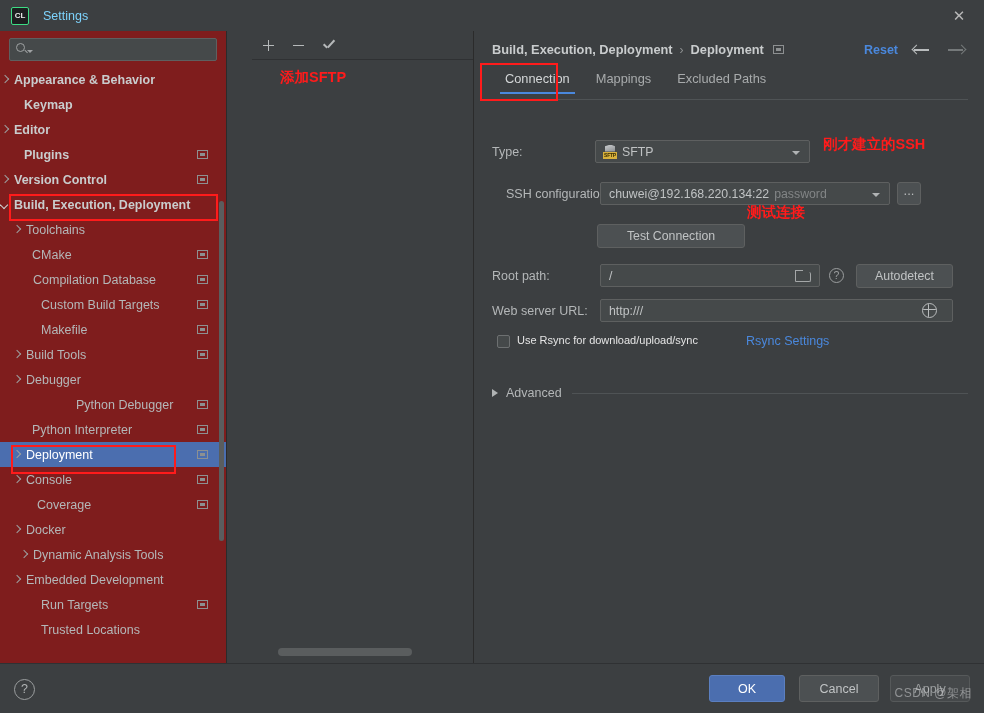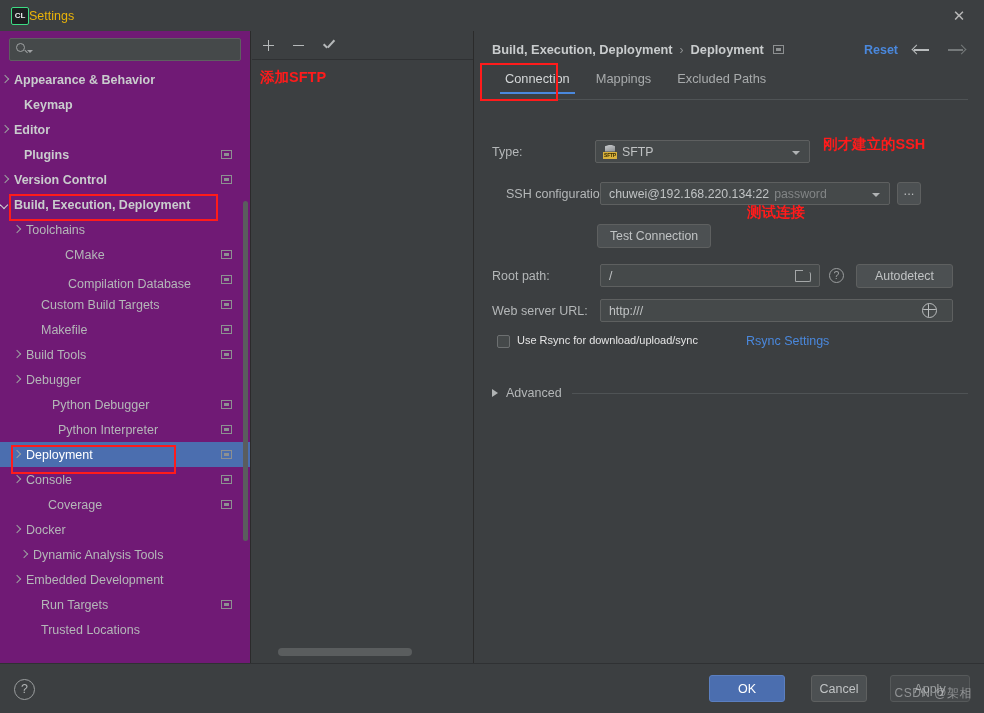--- a/index.html
+++ b/index.html
@@ -18,37 +18,37 @@
     position: absolute; top: 0; left: 0; width: 984px; height: 31px;
     background: #3c3f41; display: flex; align-items: center;
   }
   .title-logo {
     width: 18px; height: 18px; margin-left: 11px;
     border: 1.5px solid #3ddc84; border-radius: 2px;
     background: #1d1f20; color: #e8e8e8;
     font-size: 8px; font-weight: bold; line-height: 15px; text-align: center;
     letter-spacing: -0.2px;
   }
-  .title-text { color: #eab308; font-size: 12.5px; }
+  .title-text { margin-left: 14px; color: #7dd3fc; font-size: 12.5px; }
   .title-close {
     position: absolute; right: 16px; top: 7px;
     width: 18px; height: 18px; text-align: center; line-height: 17px;
     font-size: 15px; color: #b8b8b8; cursor: pointer;
   }
 
   
   .body-area {
     position: absolute; top: 31px; left: 0; width: 984px; height: 632px;
     background: #3c3f41;
   }
 
   
   .sidebar {
-    position: absolute; top: 0; left: 0; width: 251px; height: 632px;
-    background: #701a75; border-right: 1px solid #2b2b2b;
+    position: absolute; top: 0; left: 0; width: 227px; height: 632px;
+    background: #7f1d1d; border-right: 1px solid #2b2b2b;
     overflow: hidden;
   }
   .search-wrap { padding: 7px 9px 6px 9px; }
   .search-box {
     position: relative; height: 23px; background: #45494a;
     border: 1px solid #5e6060; border-radius: 2px;
   }
   .search-icon {
     position: absolute; left: 6px; top: 4px;
     width: 9px; height: 9px; border: 1.4px solid #9fa2a3; border-radius: 50%;
@@ -135,21 +135,21 @@
     position: absolute; left: 2px; top: 0; width: 10px; height: 7px;
     background: linear-gradient(160deg,#c9ccce 0%,#8a8d8f 100%);
     clip-path: polygon(0 25%, 55% 0, 100% 25%, 100% 100%, 0 100%);
   }
   .sftp-icon .lbl {
     position: absolute; left: 0px; bottom: 0; width: 14px; height: 7px;
     background: #d8b13c; color: #3a2d00; font-size: 5px; font-weight: bold;
     text-align: center; line-height: 7px; letter-spacing: -0.2px;
   }
   .mid-annot {
-    padding: 8px 0 0 8px; color: #ff1b1b; font-size: 14.5px; font-weight: bold;
+    padding: 8px 0 0 8px; color: #ff1b1b; font-size: 14.5px; font-weight: bold; margin-left: 20px;
   }
   .mid-hscroll {
     position: absolute; left: 26px; bottom: 7px; width: 134px; height: 8px;
     background: #5a5d5e; border-radius: 4px;
   }
 
   
   .rightpanel { position: absolute; top: 0; left: 475px; width: 509px; height: 632px; }
   .breadcrumb {
     position: absolute; top: 11px; left: 17px; display: flex; align-items: center;
@@ -282,21 +282,21 @@
     position: absolute; left: 14px; top: 15px; width: 21px; height: 21px;
     border: 1.4px solid #9b9e9f; border-radius: 50%; color: #b0b3b4;
     font-size: 12.5px; text-align: center; line-height: 19px; cursor: pointer;
   }
   .bbtn {
     position: absolute; top: 11px; height: 27px; border-radius: 3px;
     display: flex; align-items: center; justify-content: center;
     font-size: 12.5px; cursor: pointer;
   }
   .bbtn-ok { right: 199px; width: 76px; background: #4b6eaf; border: 1px solid #5b7fc0; color: #ffffff; }
-  .bbtn-cancel { right: 117px; width: 56px; background: #4c5052; border: 1px solid #5e6060; color: #c0c3c4; }
+  .bbtn-cancel { right: 105px; width: 80px; background: #4c5052; border: 1px solid #5e6060; color: #c0c3c4; }
   .bbtn-apply { right: 14px; width: 80px; background: #45484a; border: 1px solid #56595a; color: #9c9fa0; }
   .watermark {
     position: absolute; right: 12px; top: 685px; font-size: 12px;
     color: rgba(205,208,210,0.55); letter-spacing: 0.5px; pointer-events: none;
   }
 </style>
 </head>
 <body>
 
 <div id="app">
@@ -341,26 +341,26 @@
             <span class="proj-badge"></span>
           </div>
           <div class="tree-row bold">
             <span class="arrow down"></span>
             <span class="tree-label">Build, Execution, Deployment</span>
           </div>
           <div class="tree-row" style="padding-left: 12px;">
             <span class="arrow right"></span>
             <span class="tree-label">Toolchains</span>
           </div>
-          <div class="tree-row" style="padding-left: 39px; margin-left: 12px;">
+          <div class="tree-row" style="padding-left: 18px;">
             <span class="arrow "></span>
             <span class="tree-label">CMake</span>
             <span class="proj-badge"></span>
           </div>
-          <div class="tree-row" style="padding-left: 19px; flex-direction: column;">
+          <div class="tree-row" style="padding-left: 19px;">
             <span class="arrow "></span>
             <span class="tree-label">Compilation Database</span>
             <span class="proj-badge"></span>
           </div>
           <div class="tree-row" style="padding-left: 27px;">
             <span class="arrow "></span>
             <span class="tree-label">Custom Build Targets</span>
             <span class="proj-badge"></span>
           </div>
           <div class="tree-row" style="padding-left: 27px;">
@@ -370,41 +370,41 @@
           </div>
           <div class="tree-row" style="padding-left: 12px;">
             <span class="arrow right"></span>
             <span class="tree-label">Build Tools</span>
             <span class="proj-badge"></span>
           </div>
           <div class="tree-row" style="padding-left: 12px;">
             <span class="arrow right"></span>
             <span class="tree-label">Debugger</span>
           </div>
-          <div class="tree-row" style="padding-left: 38px;">
+          <div class="tree-row" style="padding-left: 38px; margin-left: 24px;">
             <span class="arrow "></span>
             <span class="tree-label">Python Debugger</span>
             <span class="proj-badge"></span>
           </div>
-          <div class="tree-row" style="padding-left: 44px;">
+          <div class="tree-row" style="padding-left: 18px;">
             <span class="arrow "></span>
             <span class="tree-label">Python Interpreter</span>
             <span class="proj-badge"></span>
           </div>
           <div class="tree-row selected" style="padding-left: 12px;">
             <span class="arrow right"></span>
             <span class="tree-label">Deployment</span>
             <span class="proj-badge"></span>
           </div>
           <div class="tree-row" style="padding-left: 12px;">
             <span class="arrow right"></span>
             <span class="tree-label">Console</span>
             <span class="proj-badge"></span>
           </div>
-          <div class="tree-row" style="padding-left: 34px;">
+          <div class="tree-row" style="padding-left: 23px;">
             <span class="arrow "></span>
             <span class="tree-label">Coverage</span>
             <span class="proj-badge"></span>
           </div>
           <div class="tree-row" style="padding-left: 12px;">
             <span class="arrow right"></span>
             <span class="tree-label">Docker</span>
           </div>
           <div class="tree-row" style="padding-left: 19px;">
             <span class="arrow right"></span>
@@ -478,21 +478,21 @@
         </div>
 
         <span class="flabel" style="left:31px; top:78px;">SSH configuration:</span>
         <div class="combo" style="left:125px; top:73px; width:290px; padding-left:8px;">
           <span class="ctext">chuwei@192.168.220.134:22</span>
           <span class="ctext cdim" style="margin-left:5px;">password</span>
           <span class="cArrow"></span>
         </div>
         <div class="dots-btn" style="left:422px; top:73px;">...</div>
 
-        <div class="btn" style="left:122px; top:115px; width:114px;">Test Connection</div>
+        <div class="btn" style="left:122px; top:115px; width:148px;">Test Connection</div>
 
         <span class="flabel" style="left:17px; top:160px;">Root path:</span>
         <div class="textfield" style="left:125px; top:155px; width:220px;">/</div>
         <span class="folder-icon" style="left:320px; top:161px;"></span>
         <span class="help-icon" style="left:354px; top:159px;">?</span>
         <div class="btn" style="left:381px; top:155px; width:97px;">Autodetect</div>
 
         <span class="flabel" style="left:17px; top:195px;">Web server URL:</span>
         <div class="textfield" style="left:125px; top:190px; width:353px;">http:///</div>
         <span class="globe-icon" style="left:447px; top:194px;"></span>

